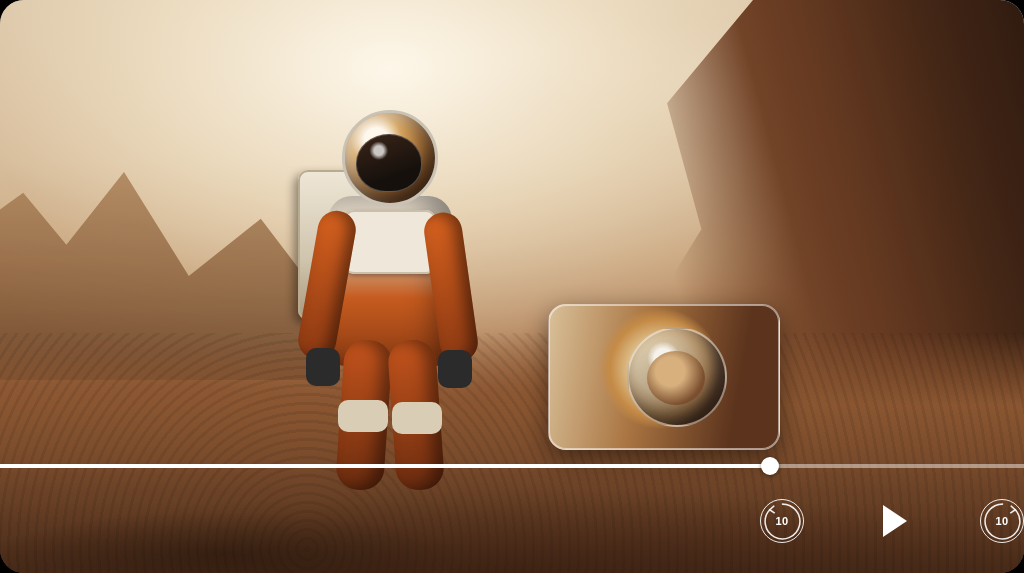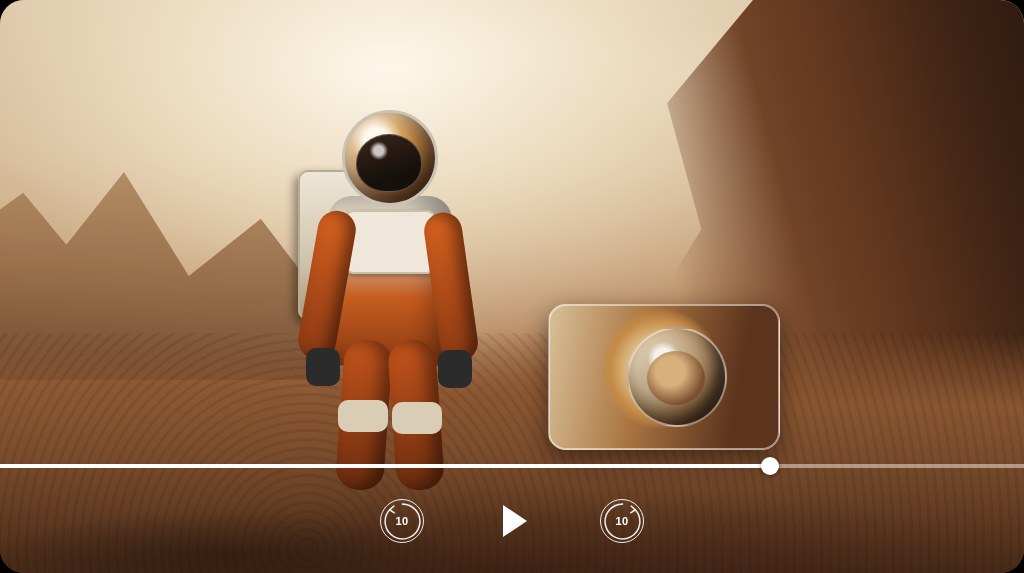--- a/index.html
+++ b/index.html
@@ -180,21 +180,21 @@
     }
 
     
     .controls {
       position: absolute;
       left: 0; right: 0;
       top: 486px;
       height: 70px;
       display: flex;
       align-items: center;
-      justify-content: center;
+      justify-content: flex-end;
       gap: 64px;
     }
     .ctrl-btn {
       width: 44px; height: 44px;
       border-radius: 50%;
       border: 1.5px solid rgba(255,255,255,.9);
       background: transparent;
       display: flex;
       align-items: center;
       justify-content: center;

